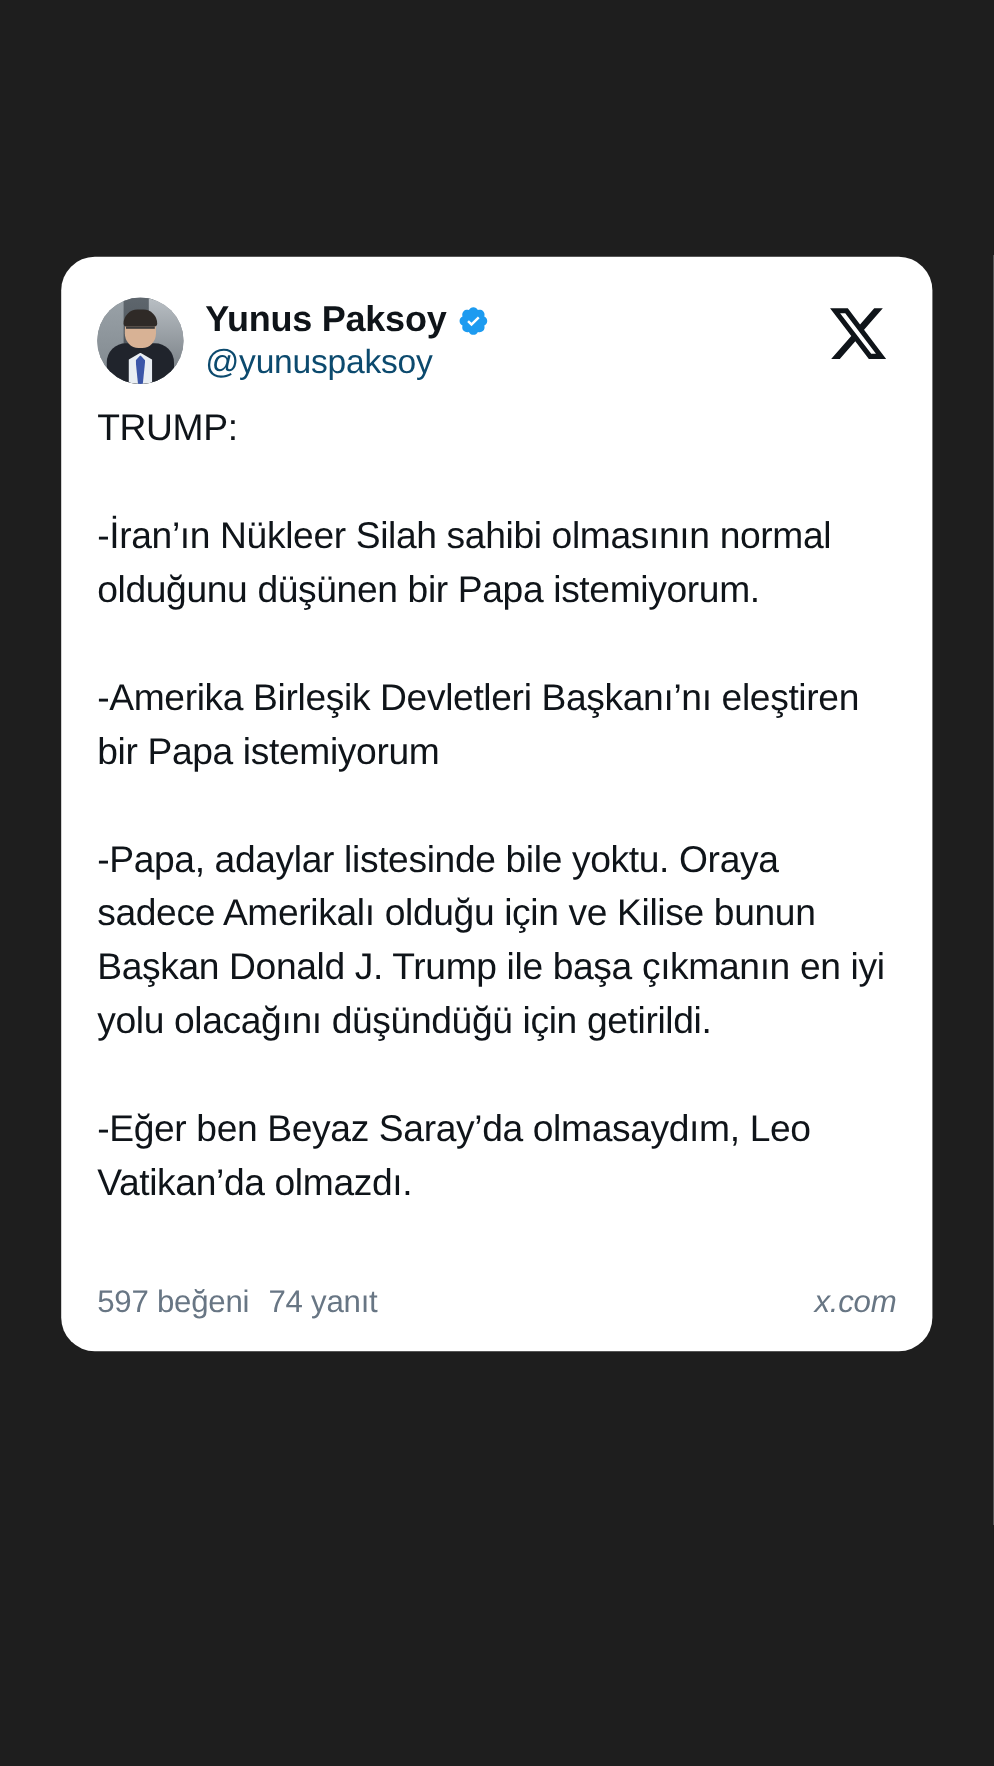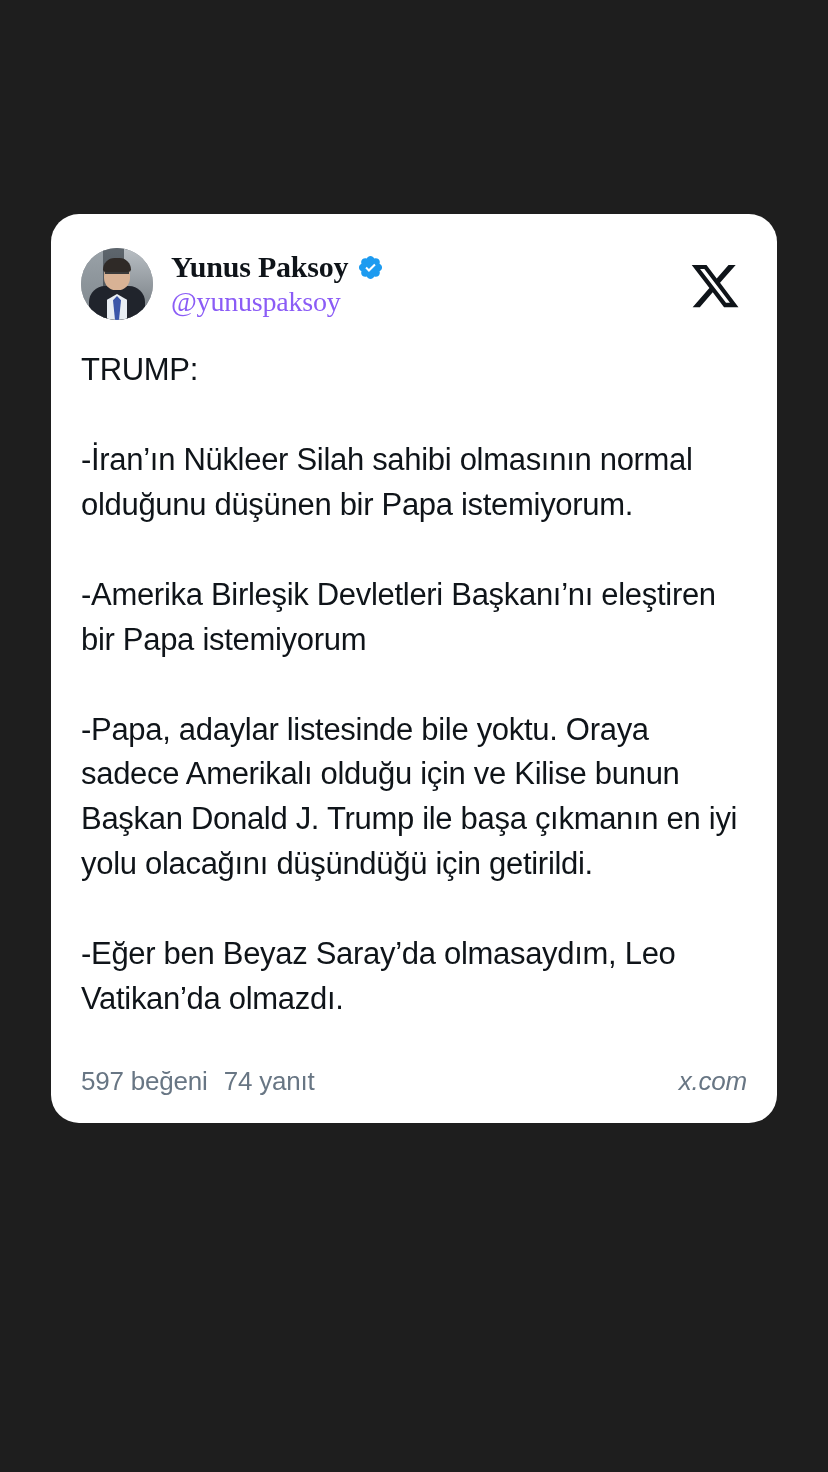--- a/index.html
+++ b/index.html
@@ -30,23 +30,22 @@
     width: 726px;
     background: #ffffff;
     border-radius: 28px;
     box-sizing: border-box;
     padding: 34px 30px 26px 30px;
     display: flex;
     flex-direction: column;
   }
   .card-header {
     display: flex;
-    align-items: center;
+    align-items: flex-start;
     justify-content: space-between;
-    font-family: Liberation Serif, serif;
   }
   .author-block {
     display: flex;
     align-items: center;
     gap: 18px;
   }
   .avatar {
     width: 72px;
     height: 72px;
     border-radius: 50%;
@@ -148,40 +147,40 @@
     letter-spacing: -0.2px;
   }
   .verified {
     width: 27px;
     height: 27px;
     flex: 0 0 auto;
     display: block;
   }
   .handle {
     font-size: 28px;
-    color: #8b5cf6;
+    color: #0c4a6e;
     letter-spacing: -0.2px;
   }
   .x-logo {
     width: 52px;
     height: 52px;
     margin-top: 4px;
     margin-right: 6px;
     flex: 0 0 auto;
   }
   .tweet-body {
-    margin-top: 28px;
+    margin-top: 15px;
     font-size: 31px;
     line-height: 1.45;
     color: #0f1419;
     letter-spacing: -0.3px;
     white-space: pre-wrap;
   }
   .footer {
-    margin-top: 44px;
+    margin-top: 60px;
     display: flex;
     align-items: baseline;
     justify-content: space-between;
     font-size: 26px;
     color: #687684;
   }
   .footer-left {
     display: flex;
     gap: 16px;
   }

